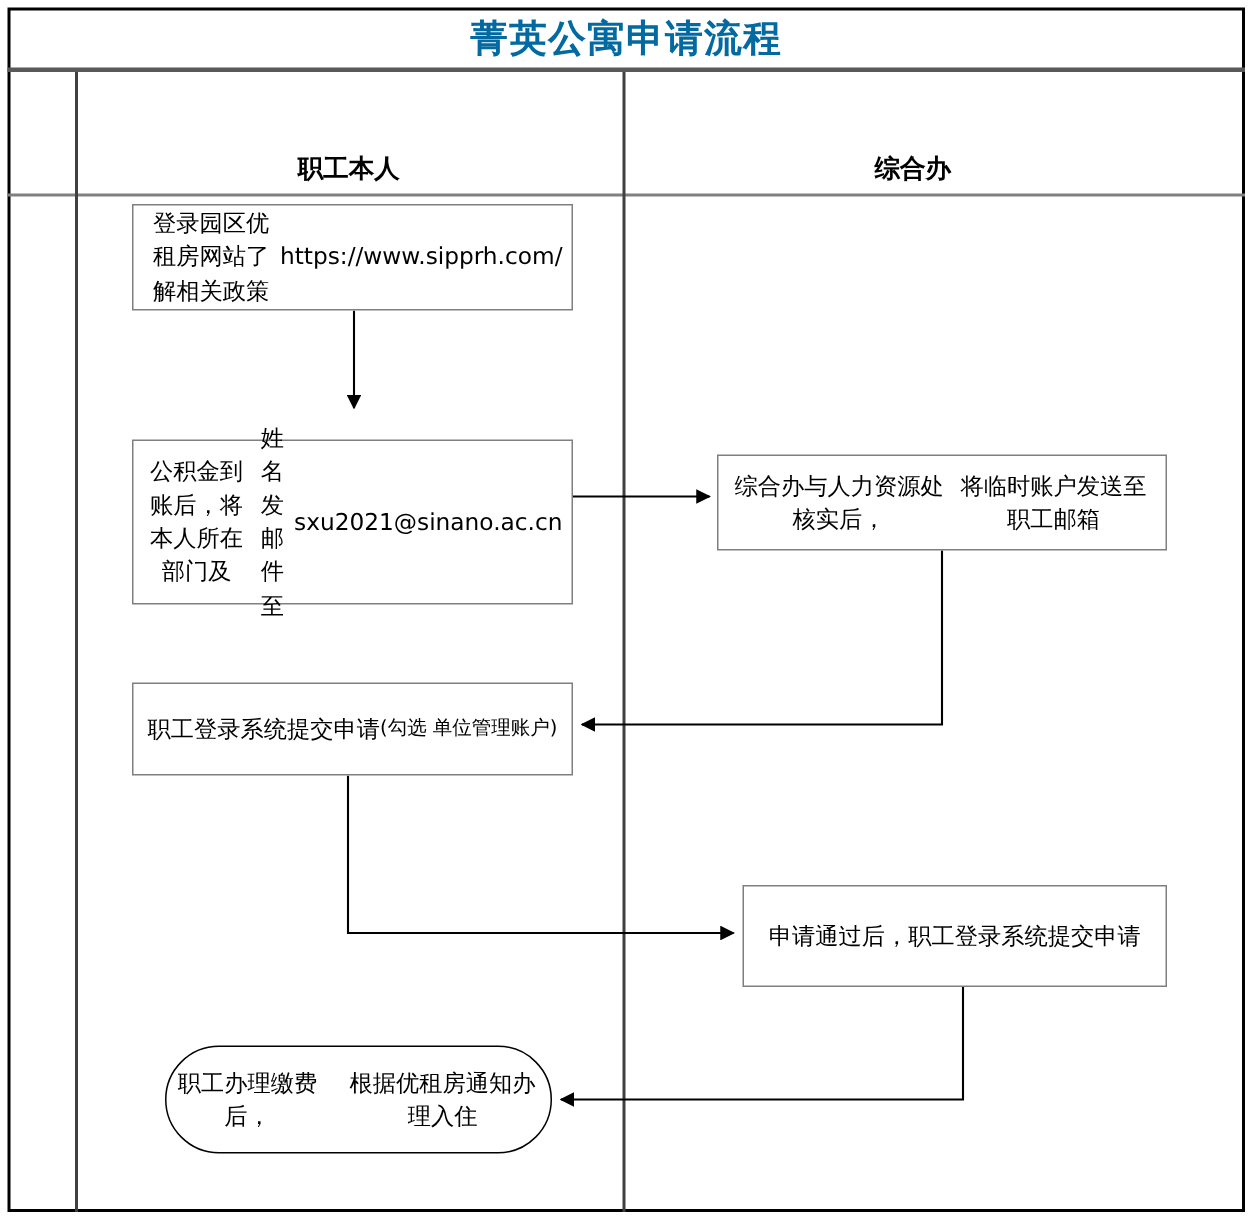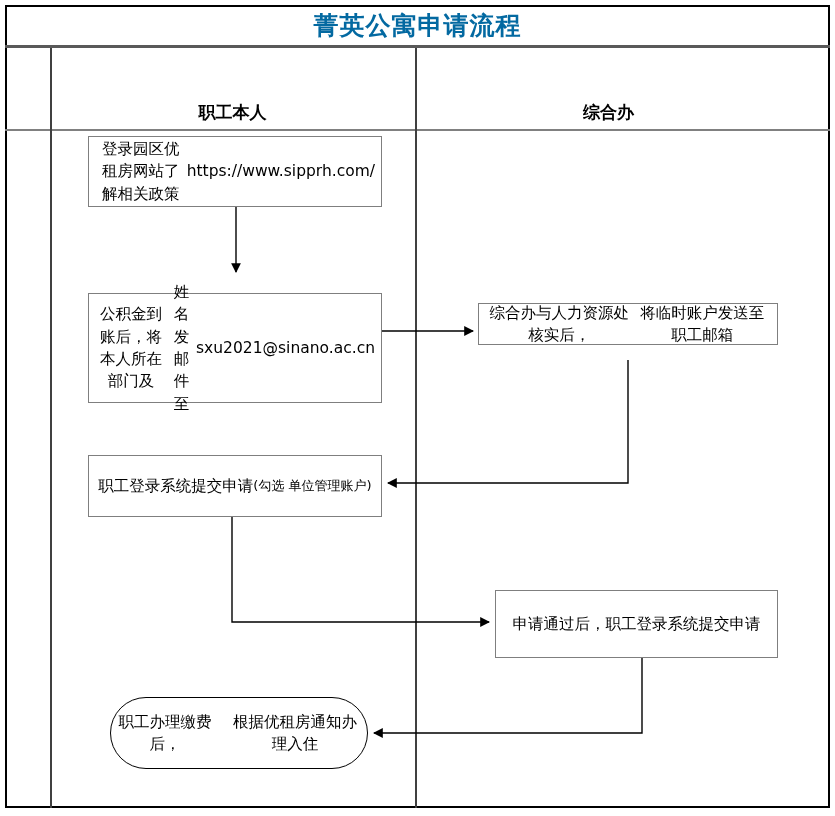--- a/index.html
+++ b/index.html
@@ -106,21 +106,21 @@
     border-radius: 999px;
     border-color: #000000;
   }
   .node .line-sub {
     font-size: 13px;
   }
 
   
   #node-policy   { left: 88px;  top: 136px; width: 294px; height: 71px; }
   #node-email    { left: 88px;  top: 276px; width: 294px; height: 110px; margin-top: 17px; }
-  #node-verify   { left: 478px; top: 303px; width: 300px; height: 42px; }
+  #node-verify   { left: 478px; top: 303px; width: 300px; height: 64px; }
   #node-submit   { left: 88px;  top: 455px; width: 294px; height: 62px; }
   #node-contract { left: 495px; top: 590px; width: 283px; height: 68px; }
   #node-movein   { left: 110px; top: 697px; width: 258px; height: 72px; gap: 16px; }
 
   
   #connectors {
     position: absolute;
     left: 0;
     top: 0;
     width: 835px;

